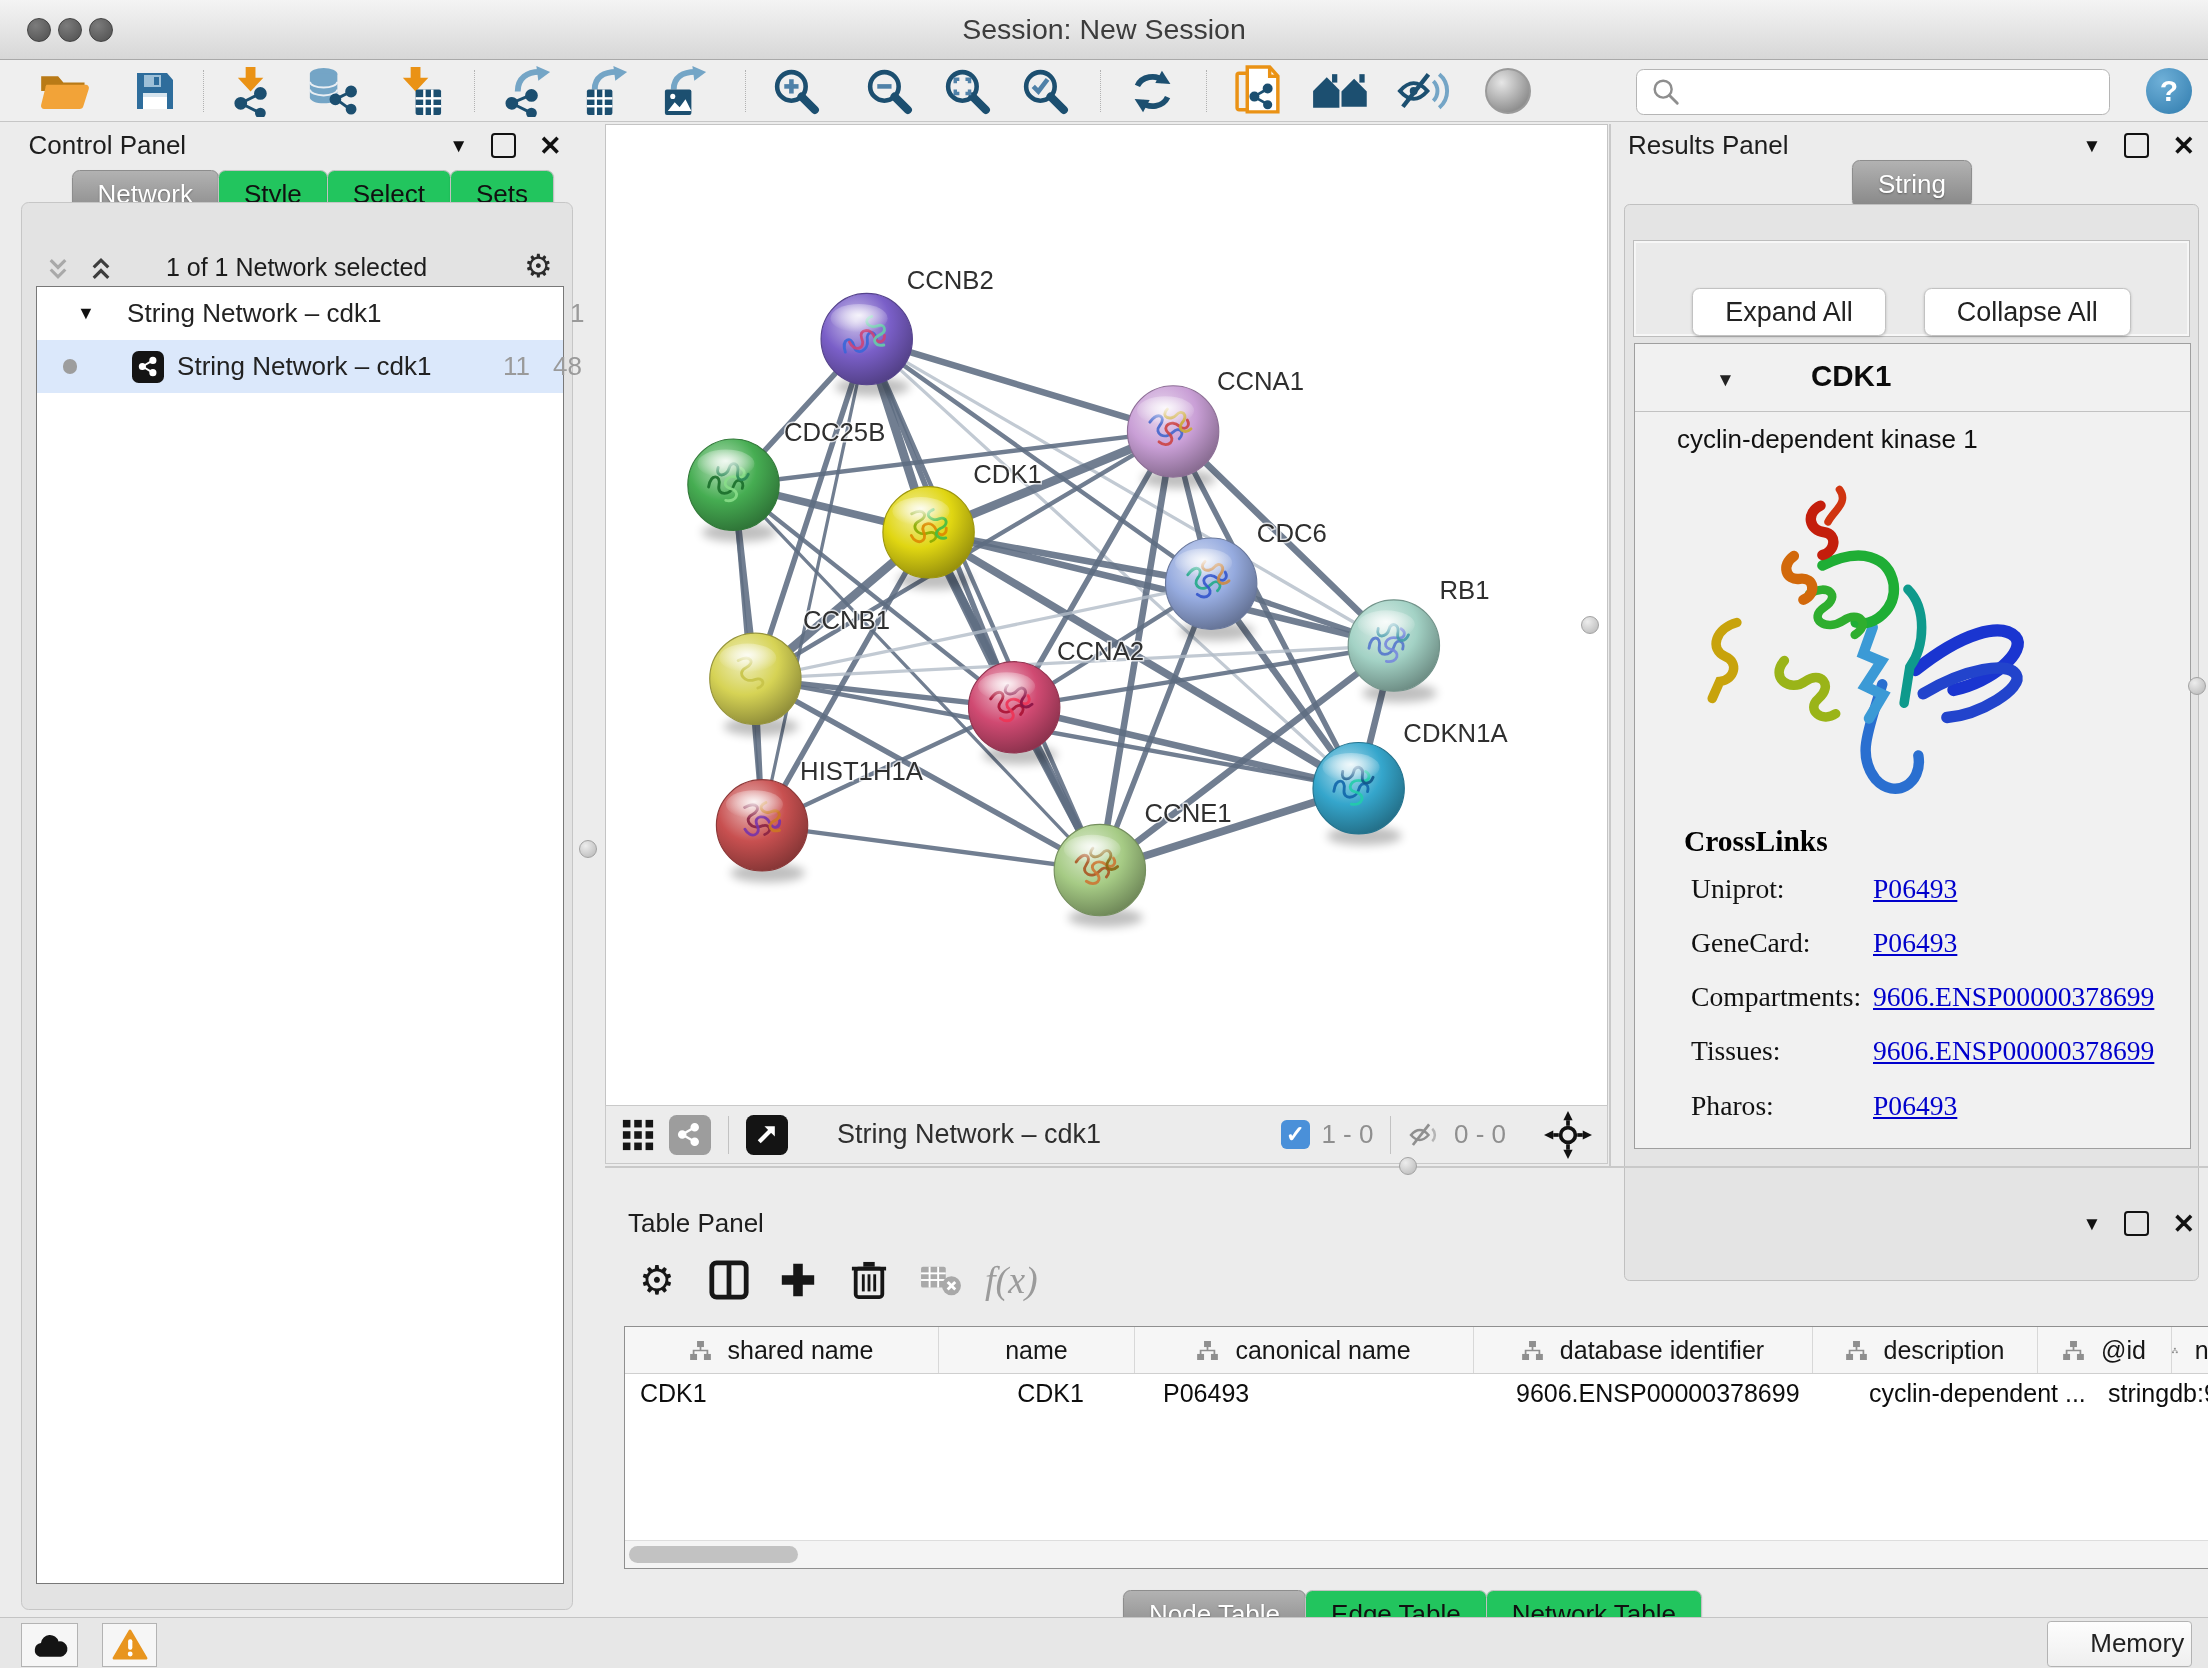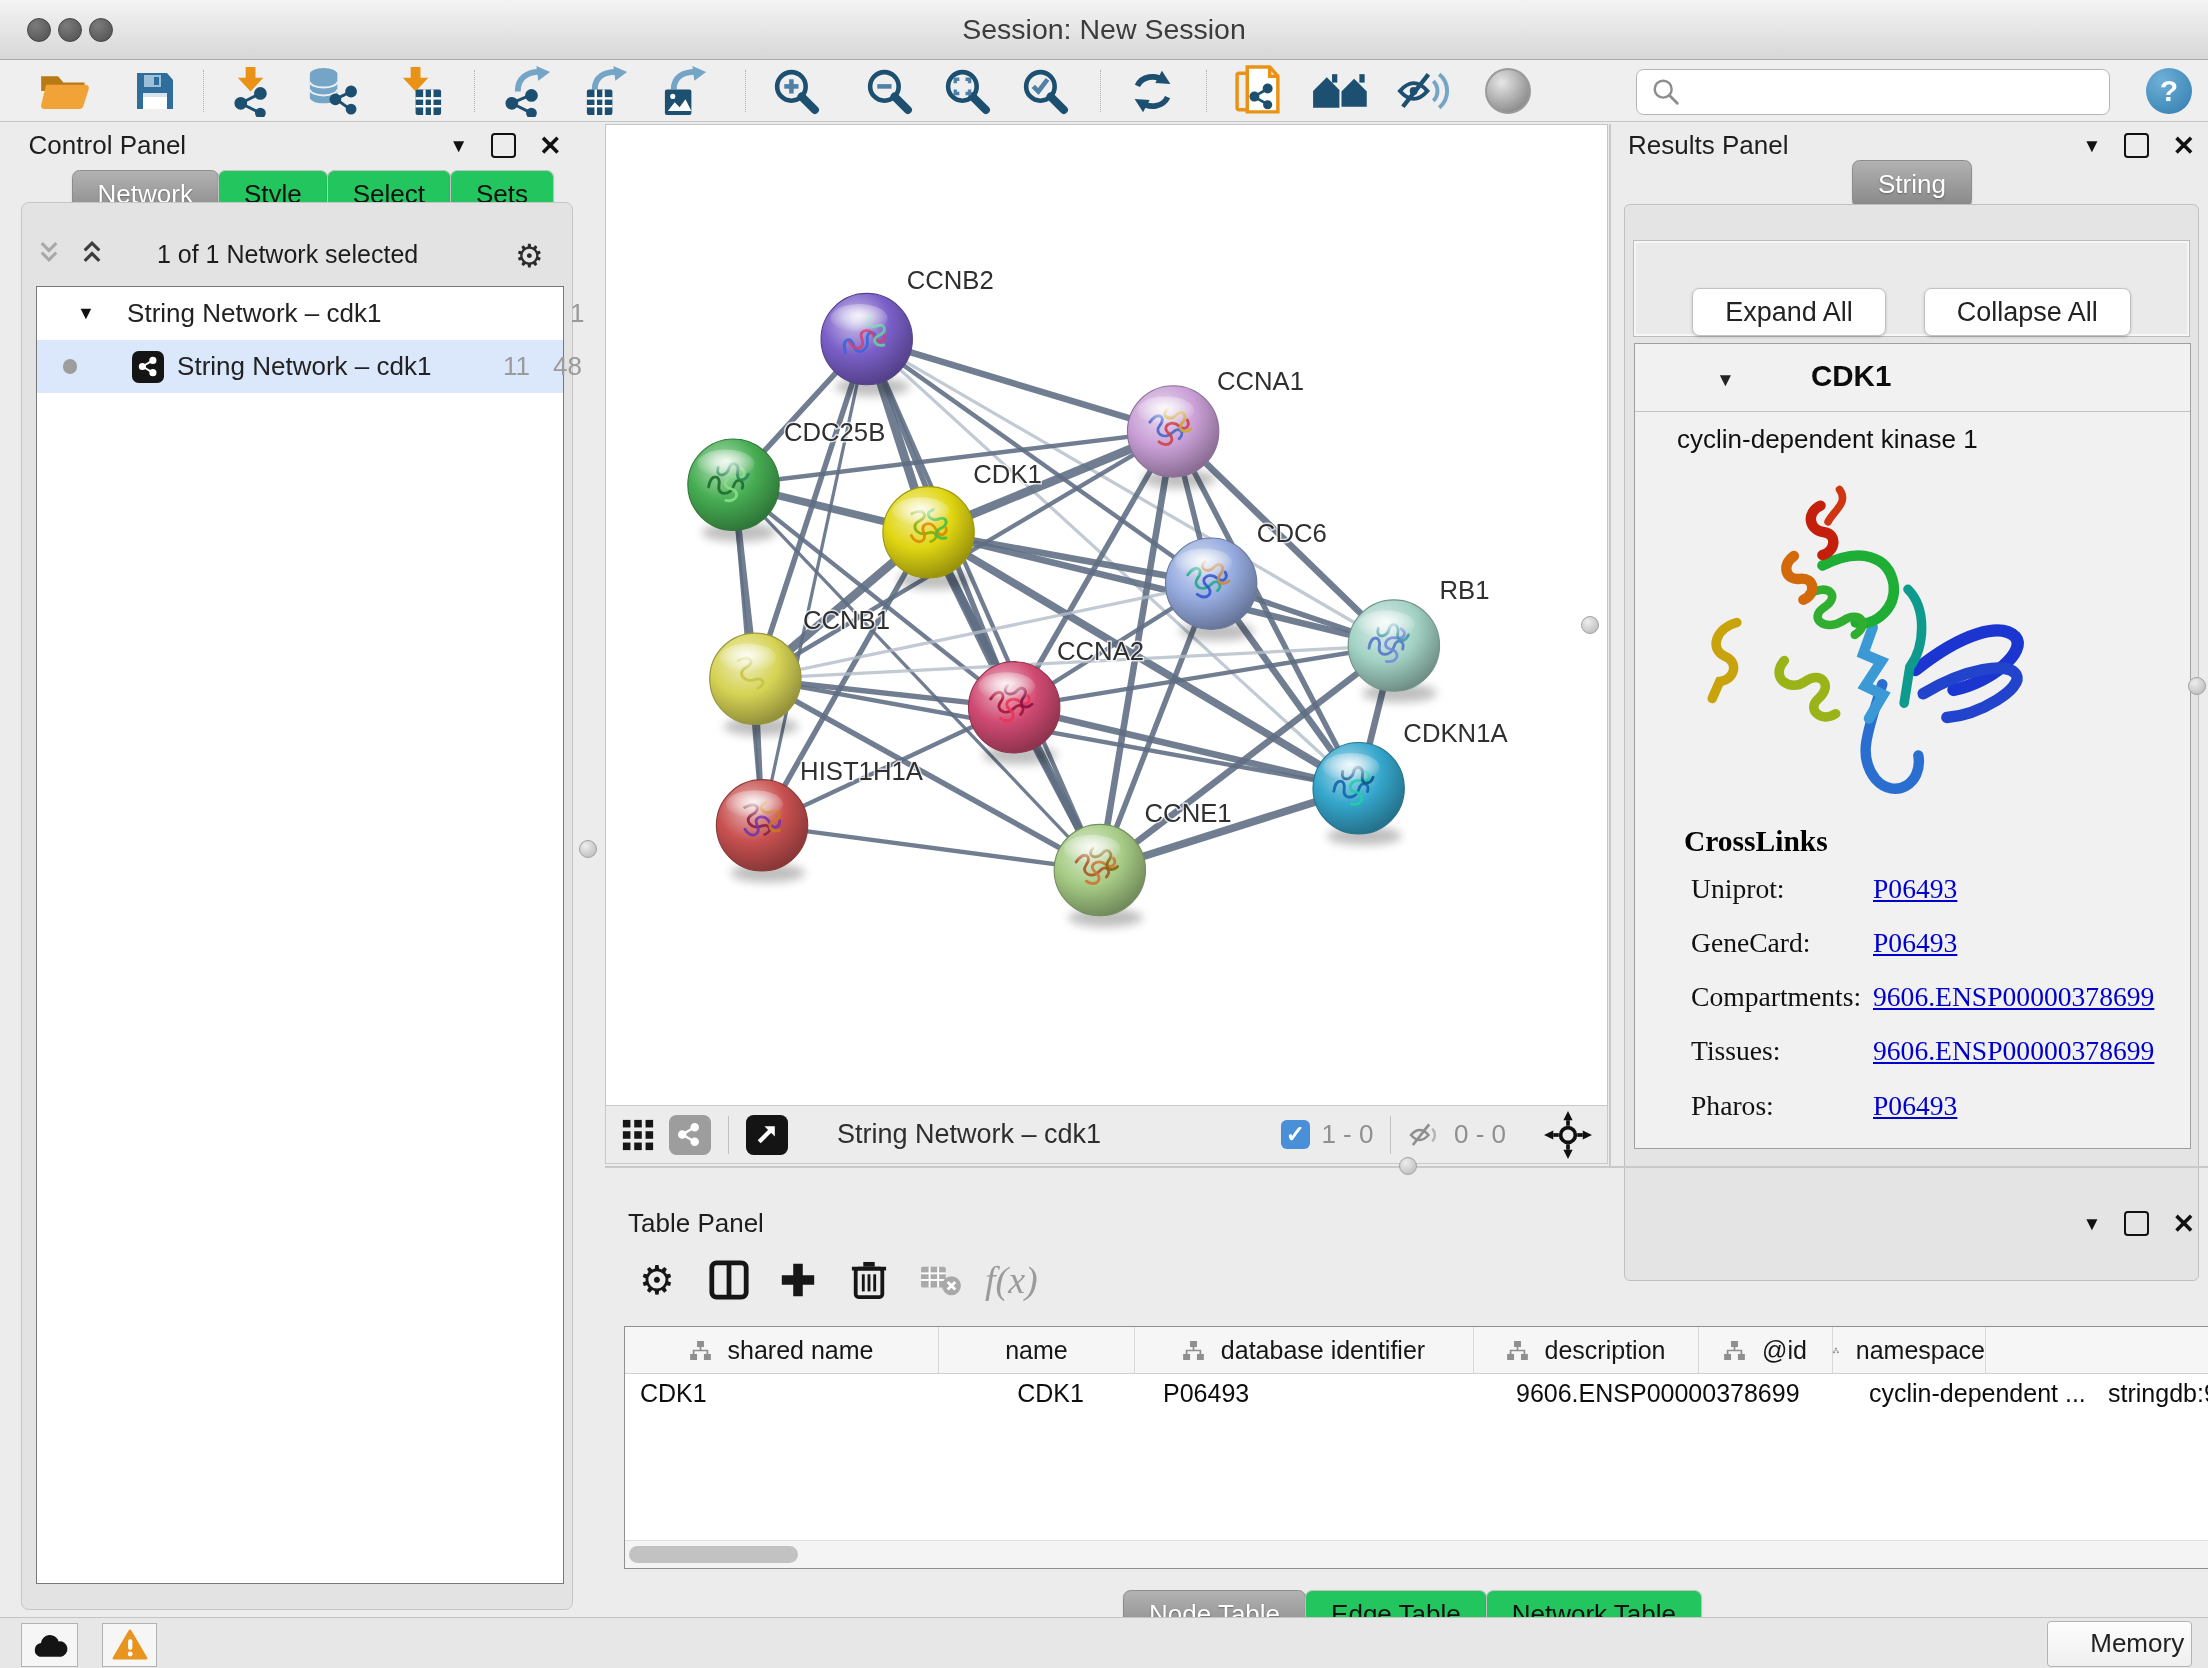--- a/index.html
+++ b/index.html
@@ -38,21 +38,21 @@
     font-size:26px;color:#111;box-shadow:0 1px 1.9px rgba(0,0,0,.15);}
   .tab.active{background:linear-gradient(#b2b2b2,#878787);color:#fff;
     text-shadow:0 1px 1.9px rgba(0,0,0,.35);border-color:#8d8d8d;}
 
   
   #control-panel{left:7.6px;top:124px;width:563px;height:1486px;}
   #cp-header{left:21px;top:5.7px;width:533px;display:flex;justify-content:space-between;align-items:center;}
   #cp-tabs{left:64px;top:46px;}
   #cp-container{left:13.3px;top:78px;width:550px;height:1406px;background:#e3e3e3;
     border:1px solid #c6c6c6;border-radius:7.6px;}
-  #cp-toolrow{left:5px;top:116px;width:550px;height:42px;display:flex;align-items:flex-start;}
+  #cp-toolrow{left:14px;top:116px;width:550px;height:42px;display:flex;align-items:flex-end;}
   #cp-status{position:absolute;left:0;width:100%;text-align:center;font-size:25px;color:#1c1c1c;}
   .gear{font-size:32px;color:#2b2b2b;line-height:1;}
   #cp-list{left:28.5px;top:162px;width:526px;height:1296px;background:#fff;border:1.9px solid #787878;}
   .tree-row{position:relative;width:100%;height:53px;display:flex;align-items:center;font-size:26px;}
   .tree-row.selected{background:#dbe8fb;}
   .tree-tri{position:absolute;left:40px;font-size:18px;color:#111;}
   .tree-dot{position:absolute;left:26px;width:14.3px;height:14.3px;border-radius:50%;background:#9d9d9d;}
   .share-chip{position:absolute;left:95px;width:32px;height:32px;border-radius:6.7px;background:#141414;
     display:flex;align-items:center;justify-content:center;}
   .num{position:absolute;color:#9a9a9a;font-size:26px;}
@@ -760,20 +760,29 @@
             <svg width="21" height="19" viewBox="0 0 24 22">
               <rect x="8" y="0" width="8" height="7" fill="#8f8f8f"></rect>
               <path d="M12 7 v4 M4 15 v-4 h16 v4" stroke="#8f8f8f" stroke-width="2" fill="none"></path>
               <rect x="0" y="15" width="8" height="7" fill="#8f8f8f"></rect>
               <rect x="16" y="15" width="8" height="7" fill="#8f8f8f"></rect>
             </svg>
             <span>shared name</span>
           </span>
           <span class="tp-hcell" style="width:195px">
             <span>name</span>
+          </span>
+          <span class="tp-hcell" style="width:338px">
+            <svg width="21" height="19" viewBox="0 0 24 22">
+              <rect x="8" y="0" width="8" height="7" fill="#8f8f8f"></rect>
+              <path d="M12 7 v4 M4 15 v-4 h16 v4" stroke="#8f8f8f" stroke-width="2" fill="none"></path>
+              <rect x="0" y="15" width="8" height="7" fill="#8f8f8f"></rect>
+              <rect x="16" y="15" width="8" height="7" fill="#8f8f8f"></rect>
+            </svg>
+            <span>canonical name</span>
           </span>
           <span class="tp-hcell" style="width:338px">
             <svg width="21" height="19" viewBox="0 0 24 22">
               <rect x="8" y="0" width="8" height="7" fill="#8f8f8f"></rect>
               <path d="M12 7 v4 M4 15 v-4 h16 v4" stroke="#8f8f8f" stroke-width="2" fill="none"></path>
               <rect x="0" y="15" width="8" height="7" fill="#8f8f8f"></rect>
               <rect x="16" y="15" width="8" height="7" fill="#8f8f8f"></rect>
             </svg>
             <span>database identifier</span>
           </span>

